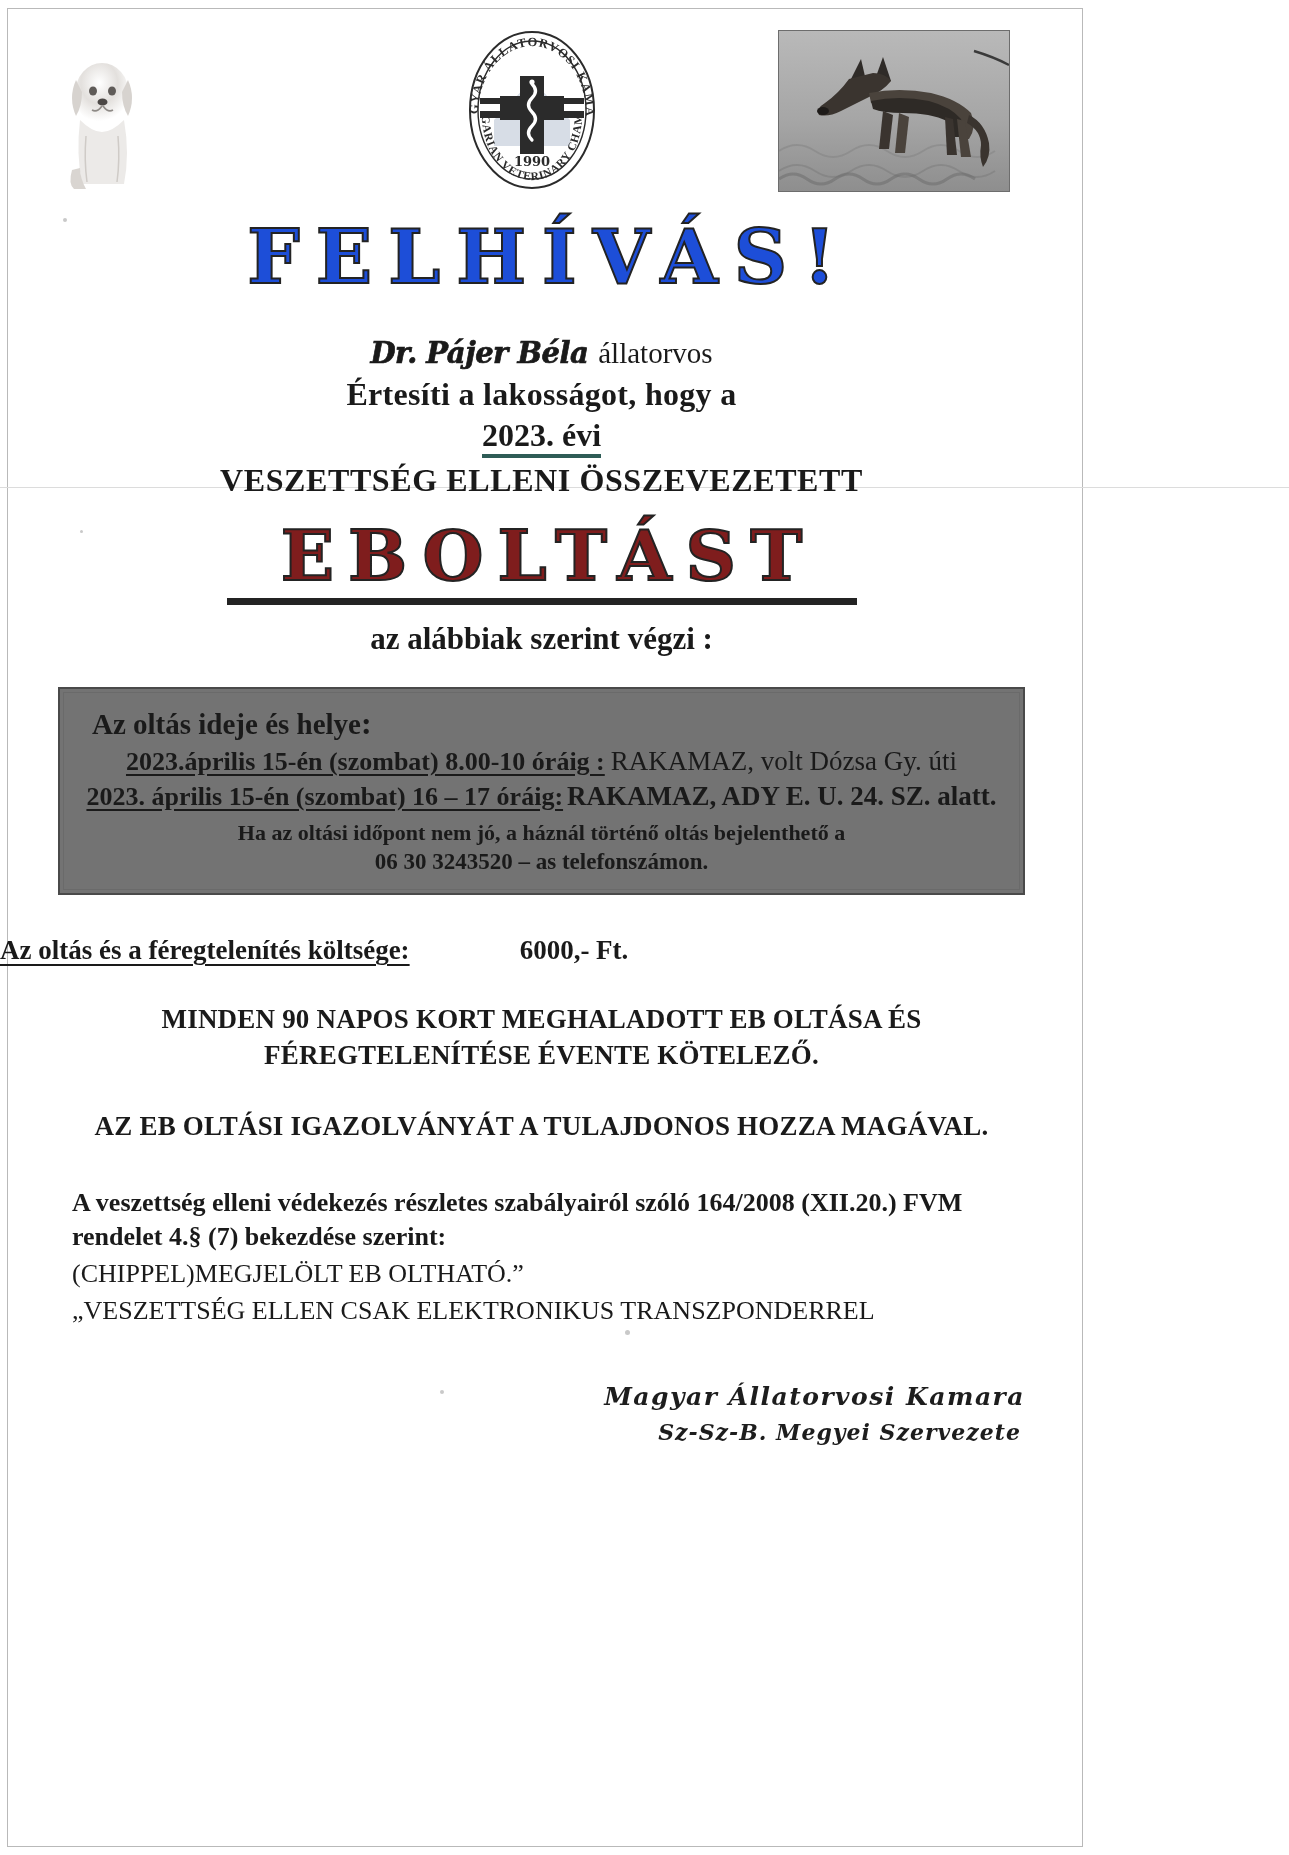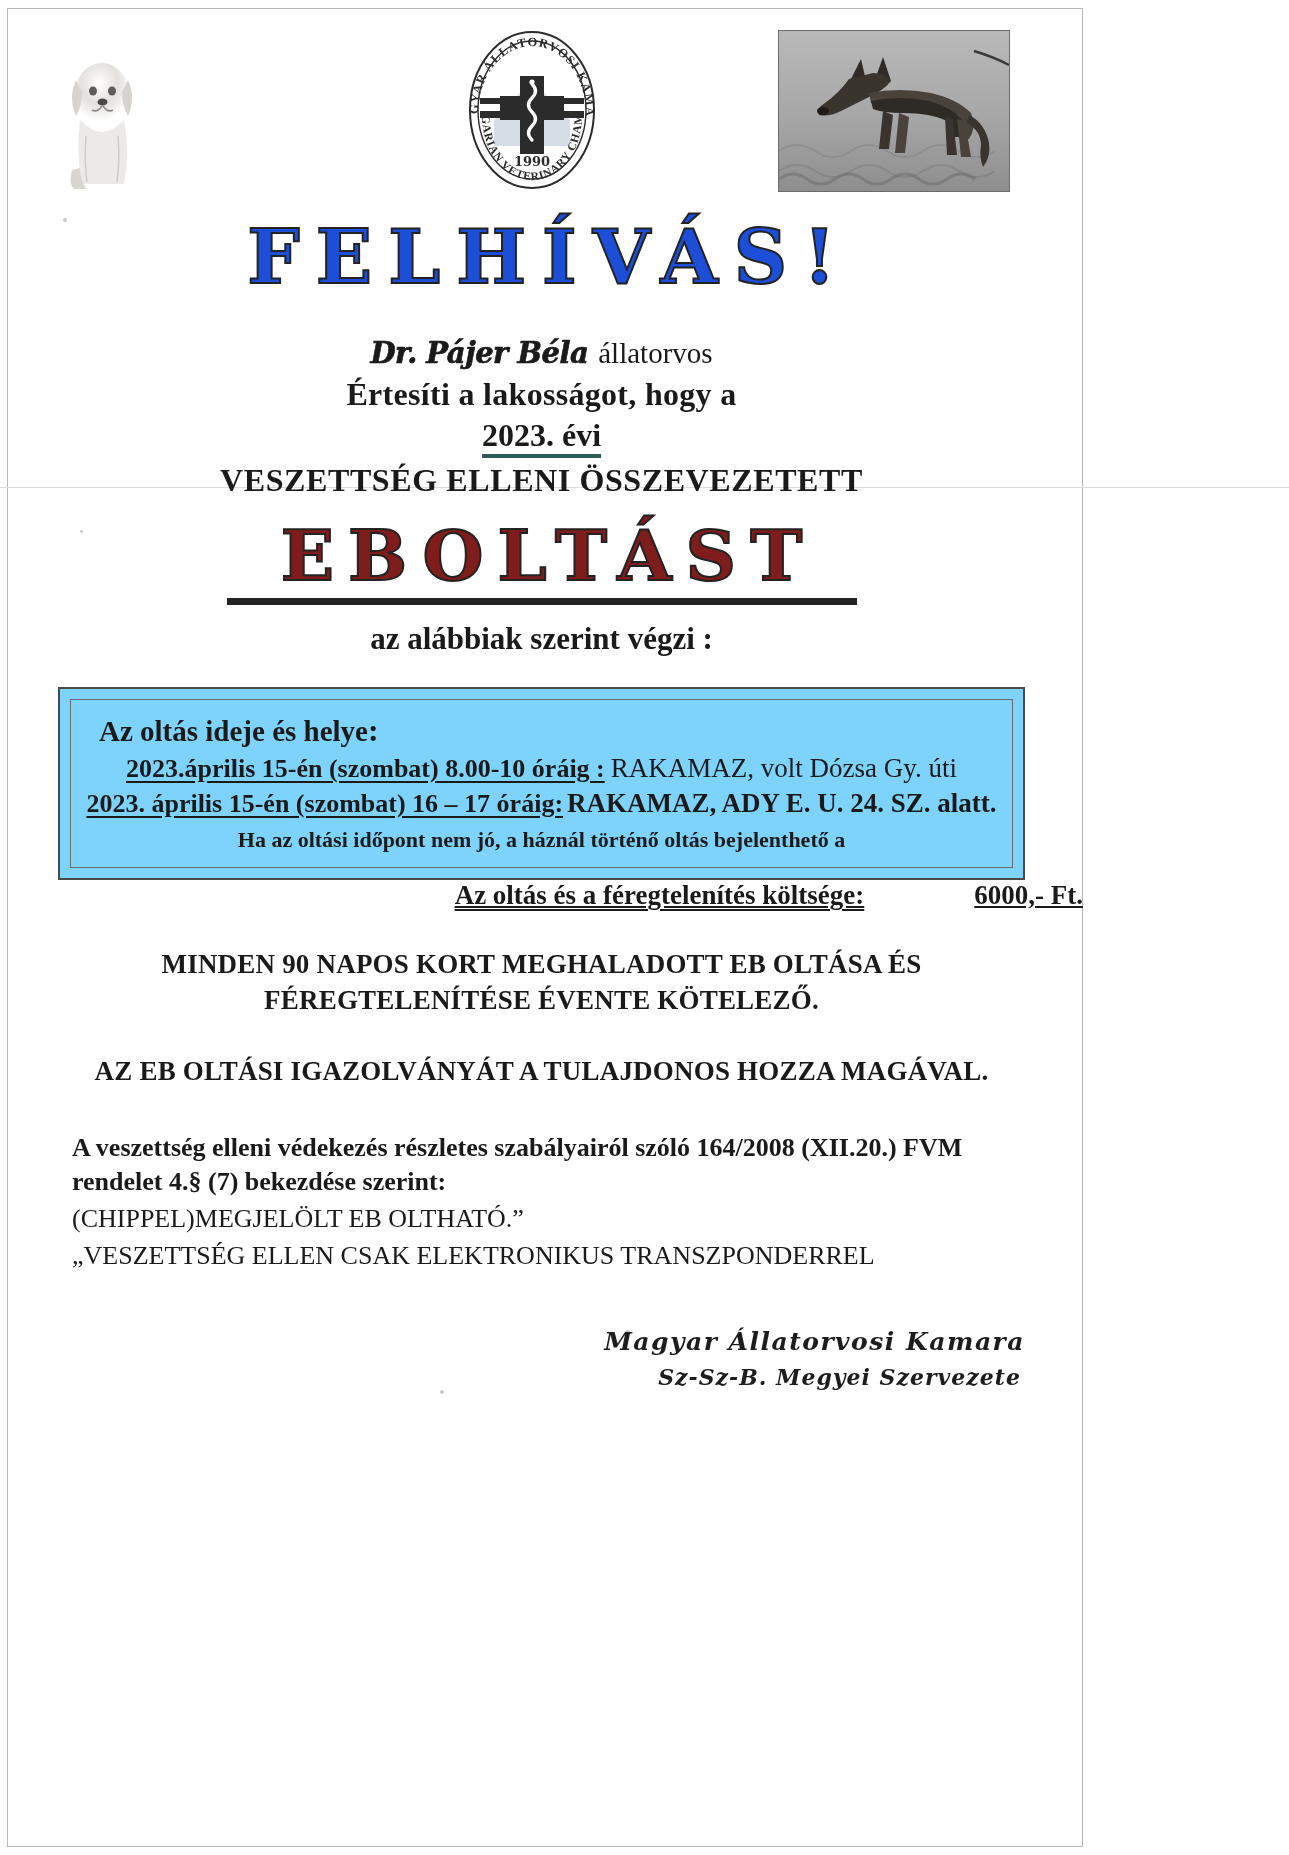--- a/index.html
+++ b/index.html
@@ -168,22 +168,22 @@
     text-align: center;
     font-size: 31px;
     font-weight: 700;
     margin-top: 16px;
   }
 
   
   .info-box {
     margin: 30px 58px 0 58px;
     border: 2px solid #4a4a4a;
-    padding: 10px;
-    background: #7dd3fc;
+    padding: 3px;
+    background: #737373;
   }
   .info-box-inner {
     border: 1px solid #6a6a6a;
     padding: 12px 14px 14px 14px;
   }
   .box-heading {
     font-size: 29px;
     font-weight: 700;
     margin-left: 14px;
     margin-bottom: 4px;
@@ -238,24 +238,24 @@
   }
   .phone-line {
     text-align: center;
     font-size: 23px;
     font-weight: 700;
     margin-top: 3px;
   }
 
   
   .cost-row {
-    text-align: right;
-    font-size: 27px;
-    font-weight: 700;
-    text-decoration: underline;
+    margin-top: 40px;
+    text-align: left;
+    font-size: 27px;
+    font-weight: 700;
   }
   .cost-label {
     text-decoration: underline;
     text-underline-offset: 5px;
   }
   .cost-value {
     padding-left: 110px;
   }
 
   
@@ -446,20 +446,21 @@
 
         <div class="slot-line-1">
           <span class="u">2023.április 15-én (szombat) 8.00-10 óráig :</span><span class="place">RAKAMAZ, volt Dózsa Gy. úti</span>
         </div>
 
         <div class="slot-line-3">
           <span class="u">2023. április 15-én (szombat) 16 – 17 óráig:</span><span class="place">RAKAMAZ, ADY E. U. 24. SZ. alatt.</span>
         </div>
 
         <div class="note-line">Ha az oltási időpont nem jó, a háznál történő oltás bejelenthető a</div>
+        <div class="phone-line">06 30 3243520 – as telefonszámon.</div>
       </div>
     </div>
 
     <div class="cost-row">
       <span class="cost-label">Az oltás és a féregtelenítés költsége:</span><span class="cost-value">6000,- Ft.</span>
     </div>
 
     <div class="caps-block">
       <div>MINDEN 90 NAPOS KORT MEGHALADOTT EB OLTÁSA ÉS</div>
       <div>FÉREGTELENÍTÉSE ÉVENTE KÖTELEZŐ.</div>

